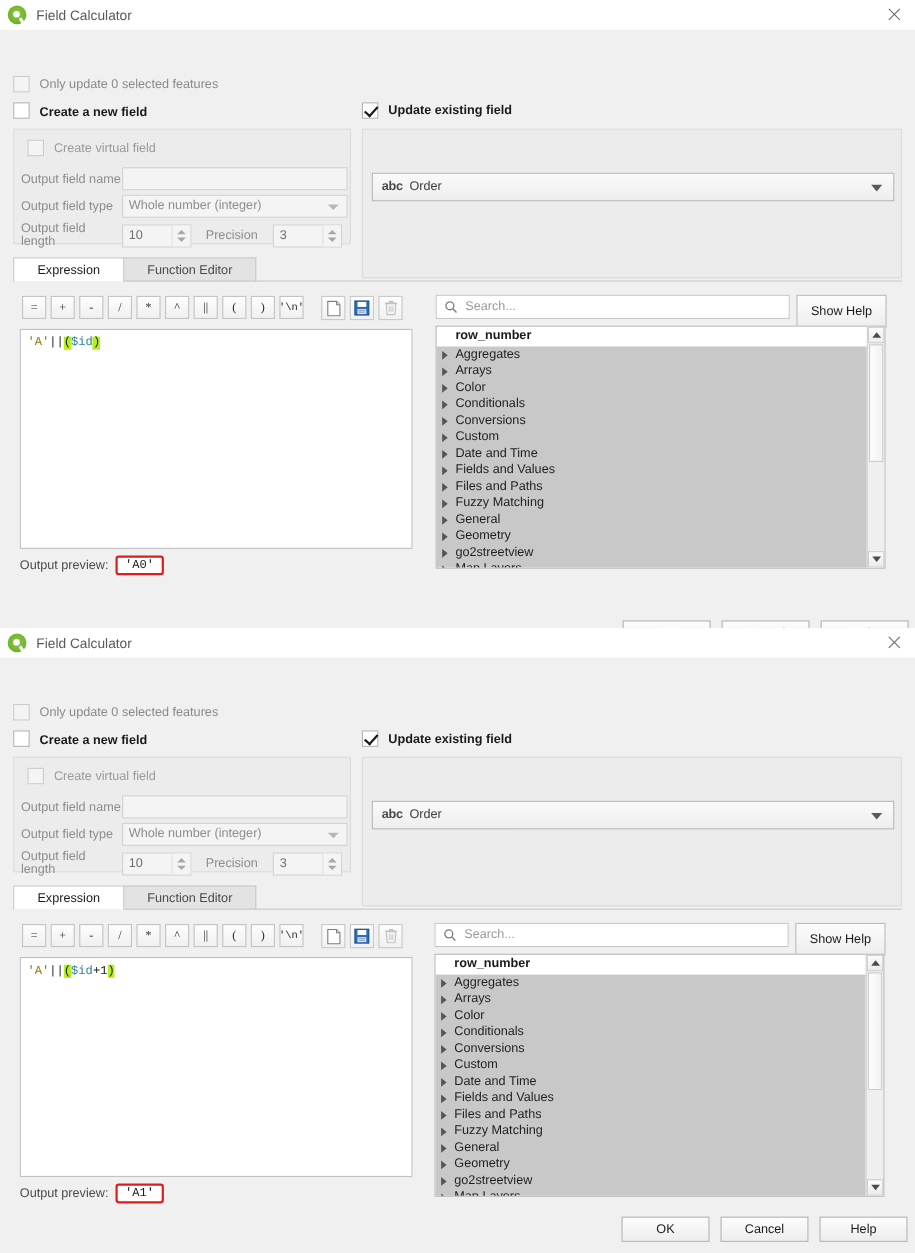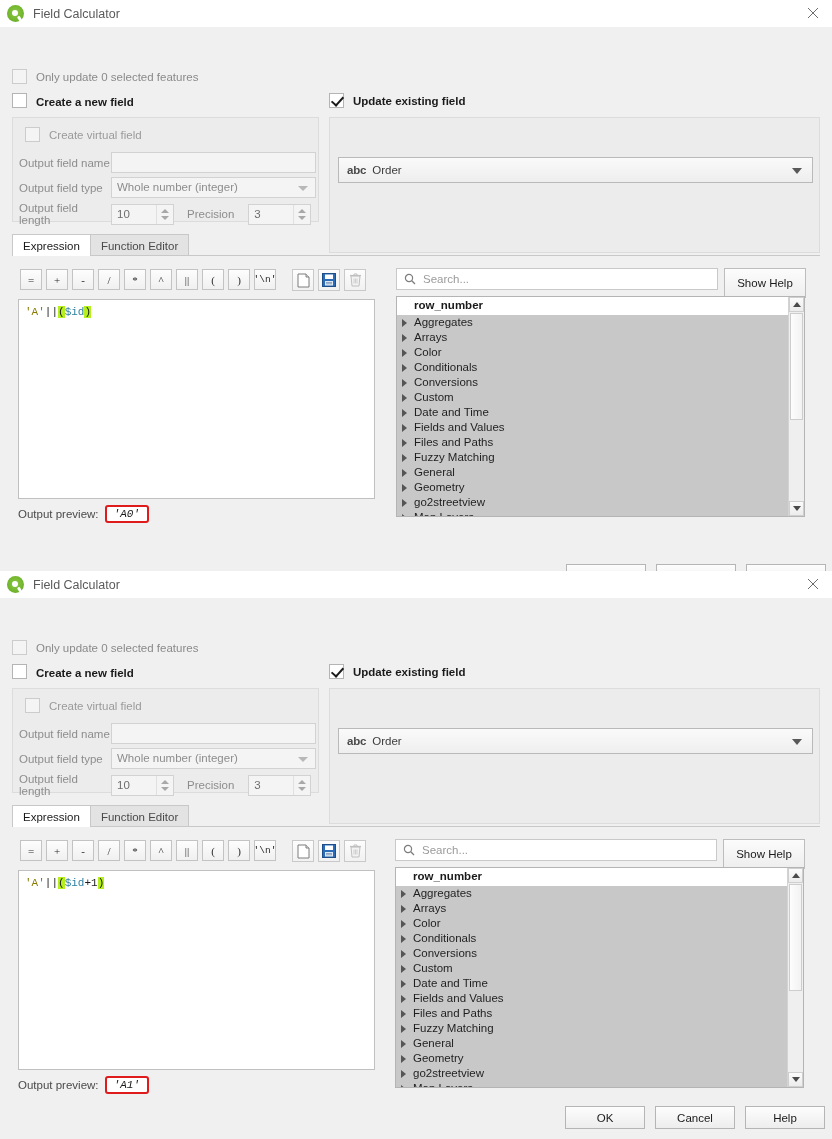--- a/index.html
+++ b/index.html
@@ -124,21 +124,21 @@
   .fieldname { color:#3c3c3c; font-size:11.5px; }
   .fieldcombo .arrow2 {
     position:absolute; right:10px; top:10px;
     width:0;height:0; border-left:5px solid transparent;
     border-right:5px solid transparent; border-top:6px solid #595959;
   }
 
   
   .tabs { position:absolute; left:12px; top:207px; display:flex; }
   .tab {
-    height:22px; padding:0 10px; line-height:22px;
+    height:22px; padding:0 21px; line-height:22px;
     font-size:11.5px; border:1px solid #c8c8c8; border-bottom:none;
     background:#e3e3e3; color:#4a4a4a; margin-right:-1px;
   }
   .tab.active { background:#ffffff; color:#1a1a1a; position:relative; z-index:2;}
   .tabpanel {
     position:absolute; left:12px; top:228px; right:12px;
     height:40px; border-top:1px solid #c8c8c8;
   }
 
   
@@ -171,21 +171,21 @@
   .tok-var { color:#2f7f9f;margin-top:32px; }
   .tok-num { color:#1a1a1a; }
 
   .preview-row {
     position:absolute; left:18px; display:flex; align-items:center;
   }
   .preview-label { color:#4a4a4a; font-size:11.5px; }
   .preview-val {
     margin-left:6px; border:2px solid #e01b1b; border-radius:3px;
     padding:1px 7px; font-family:"Liberation Mono", monospace;
-    font-size:11px; color:#1a1a1a; background:#ffffff;font-style:italic;
+    font-size:11px; color:#1a1a1a; background:#ffffff;
   }
 
   
   .search-box {
     position:absolute; height:22px;
     background:#ffffff; border:1px solid #c9c9c9;
     display:flex; align-items:center; padding-left:7px;
   }
   .search-ph { margin-left:7px; color:#9b9b9b; font-size:11.5px; }
   .helpbtn {

